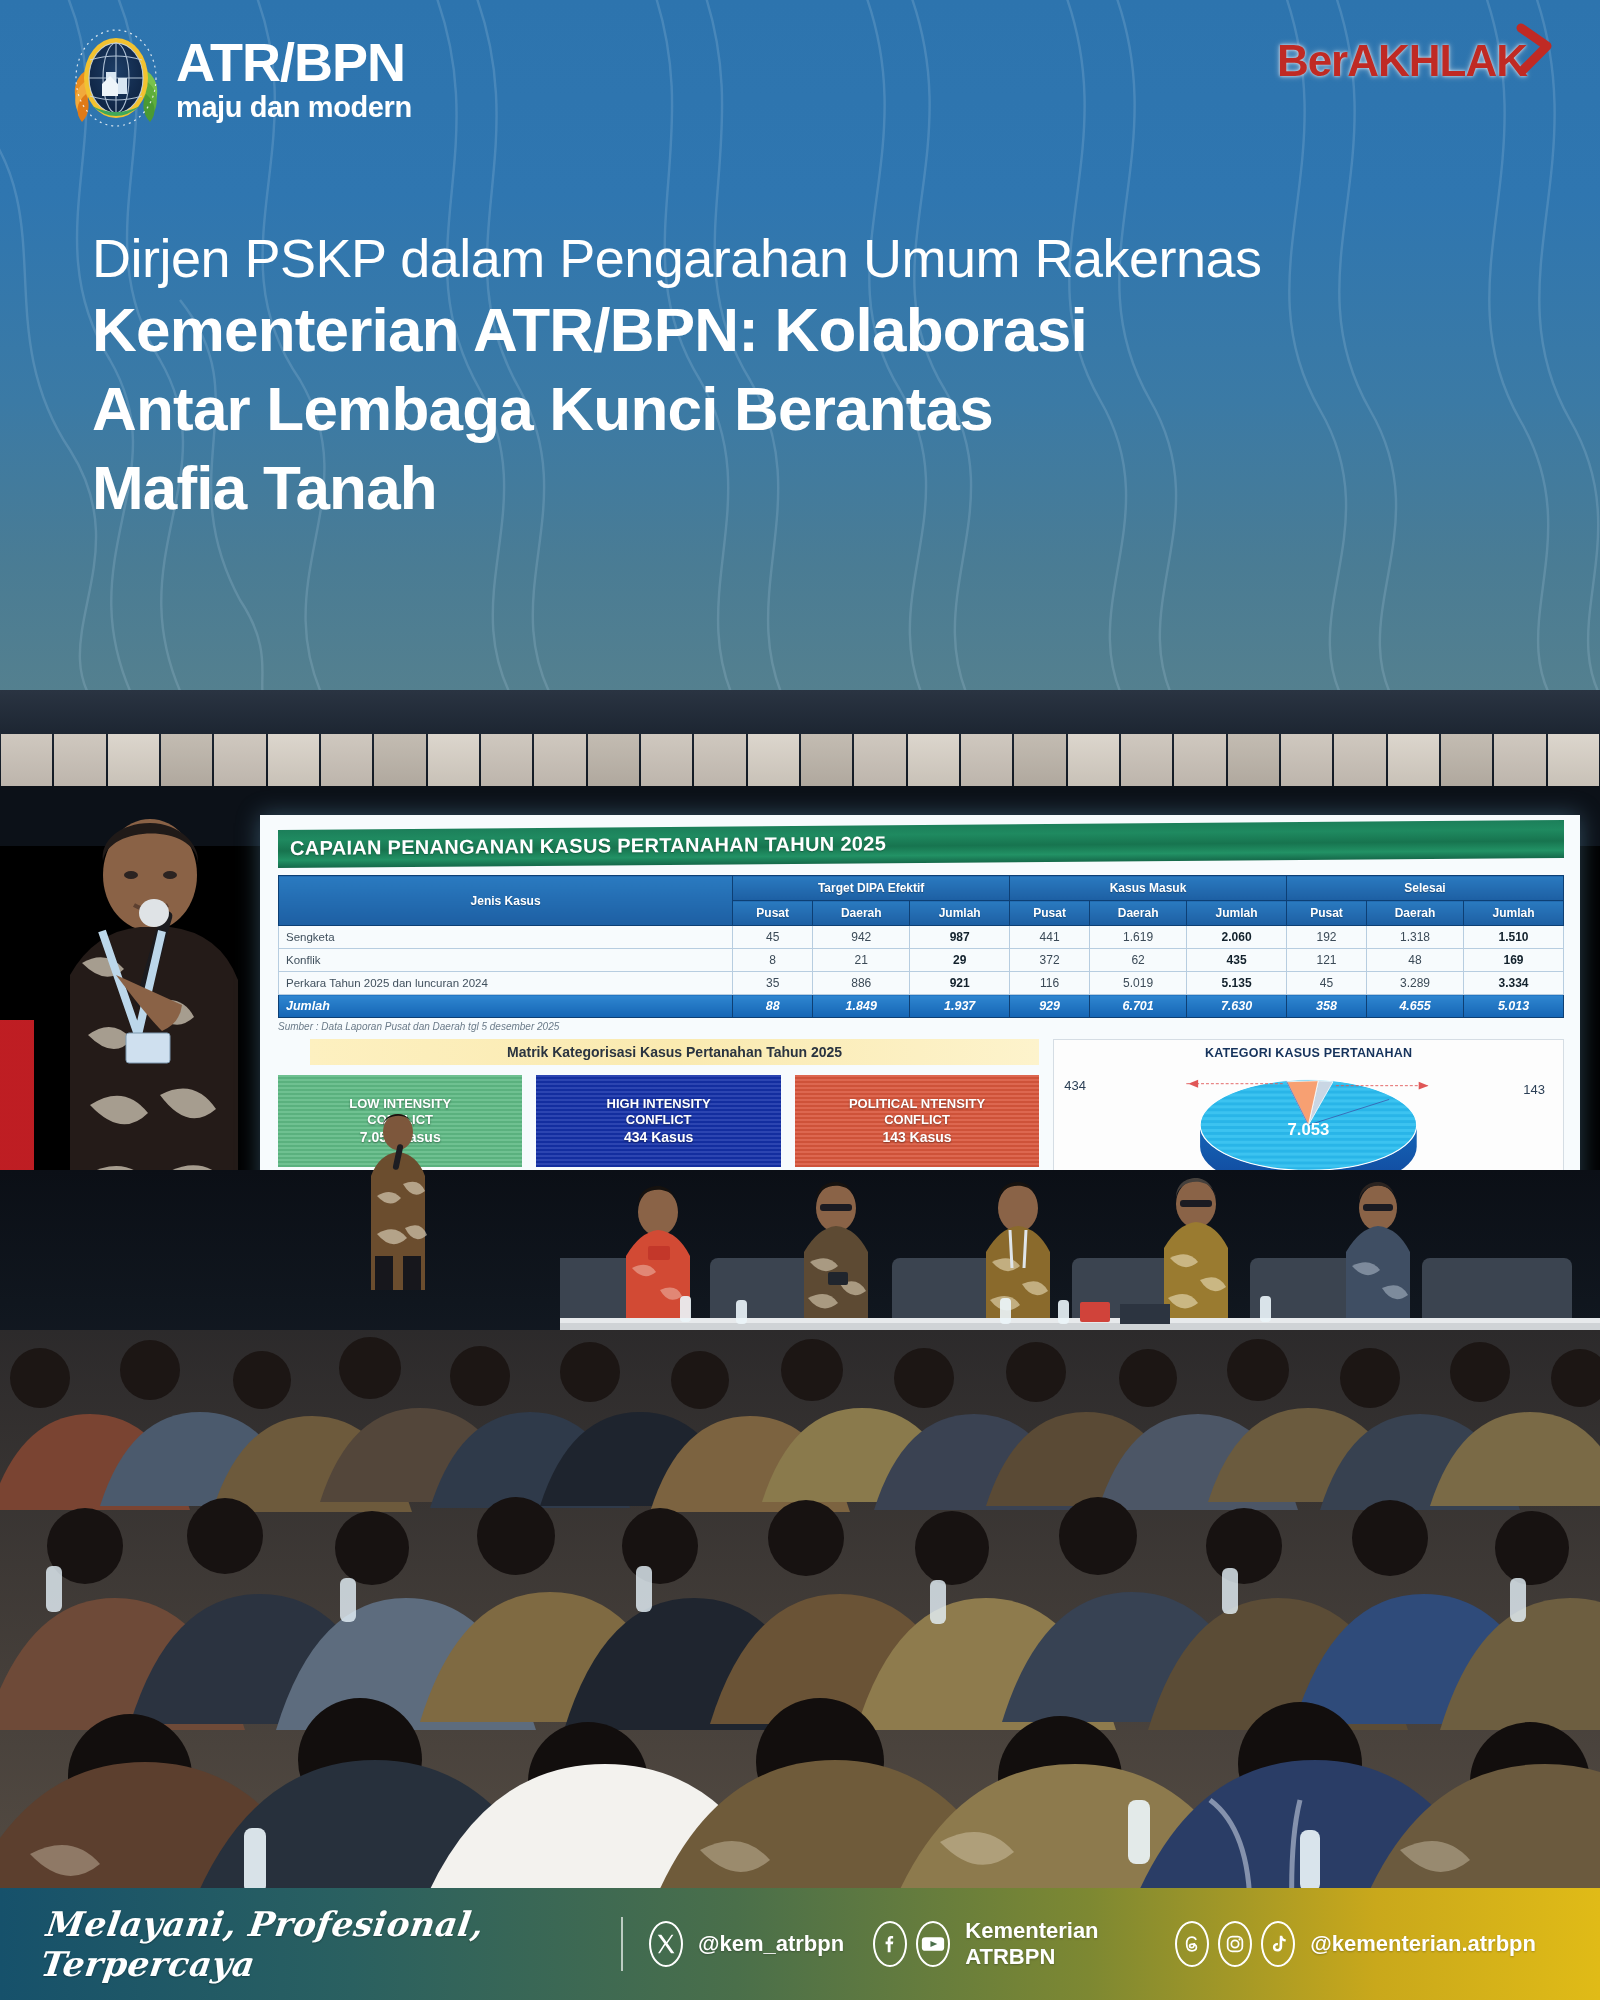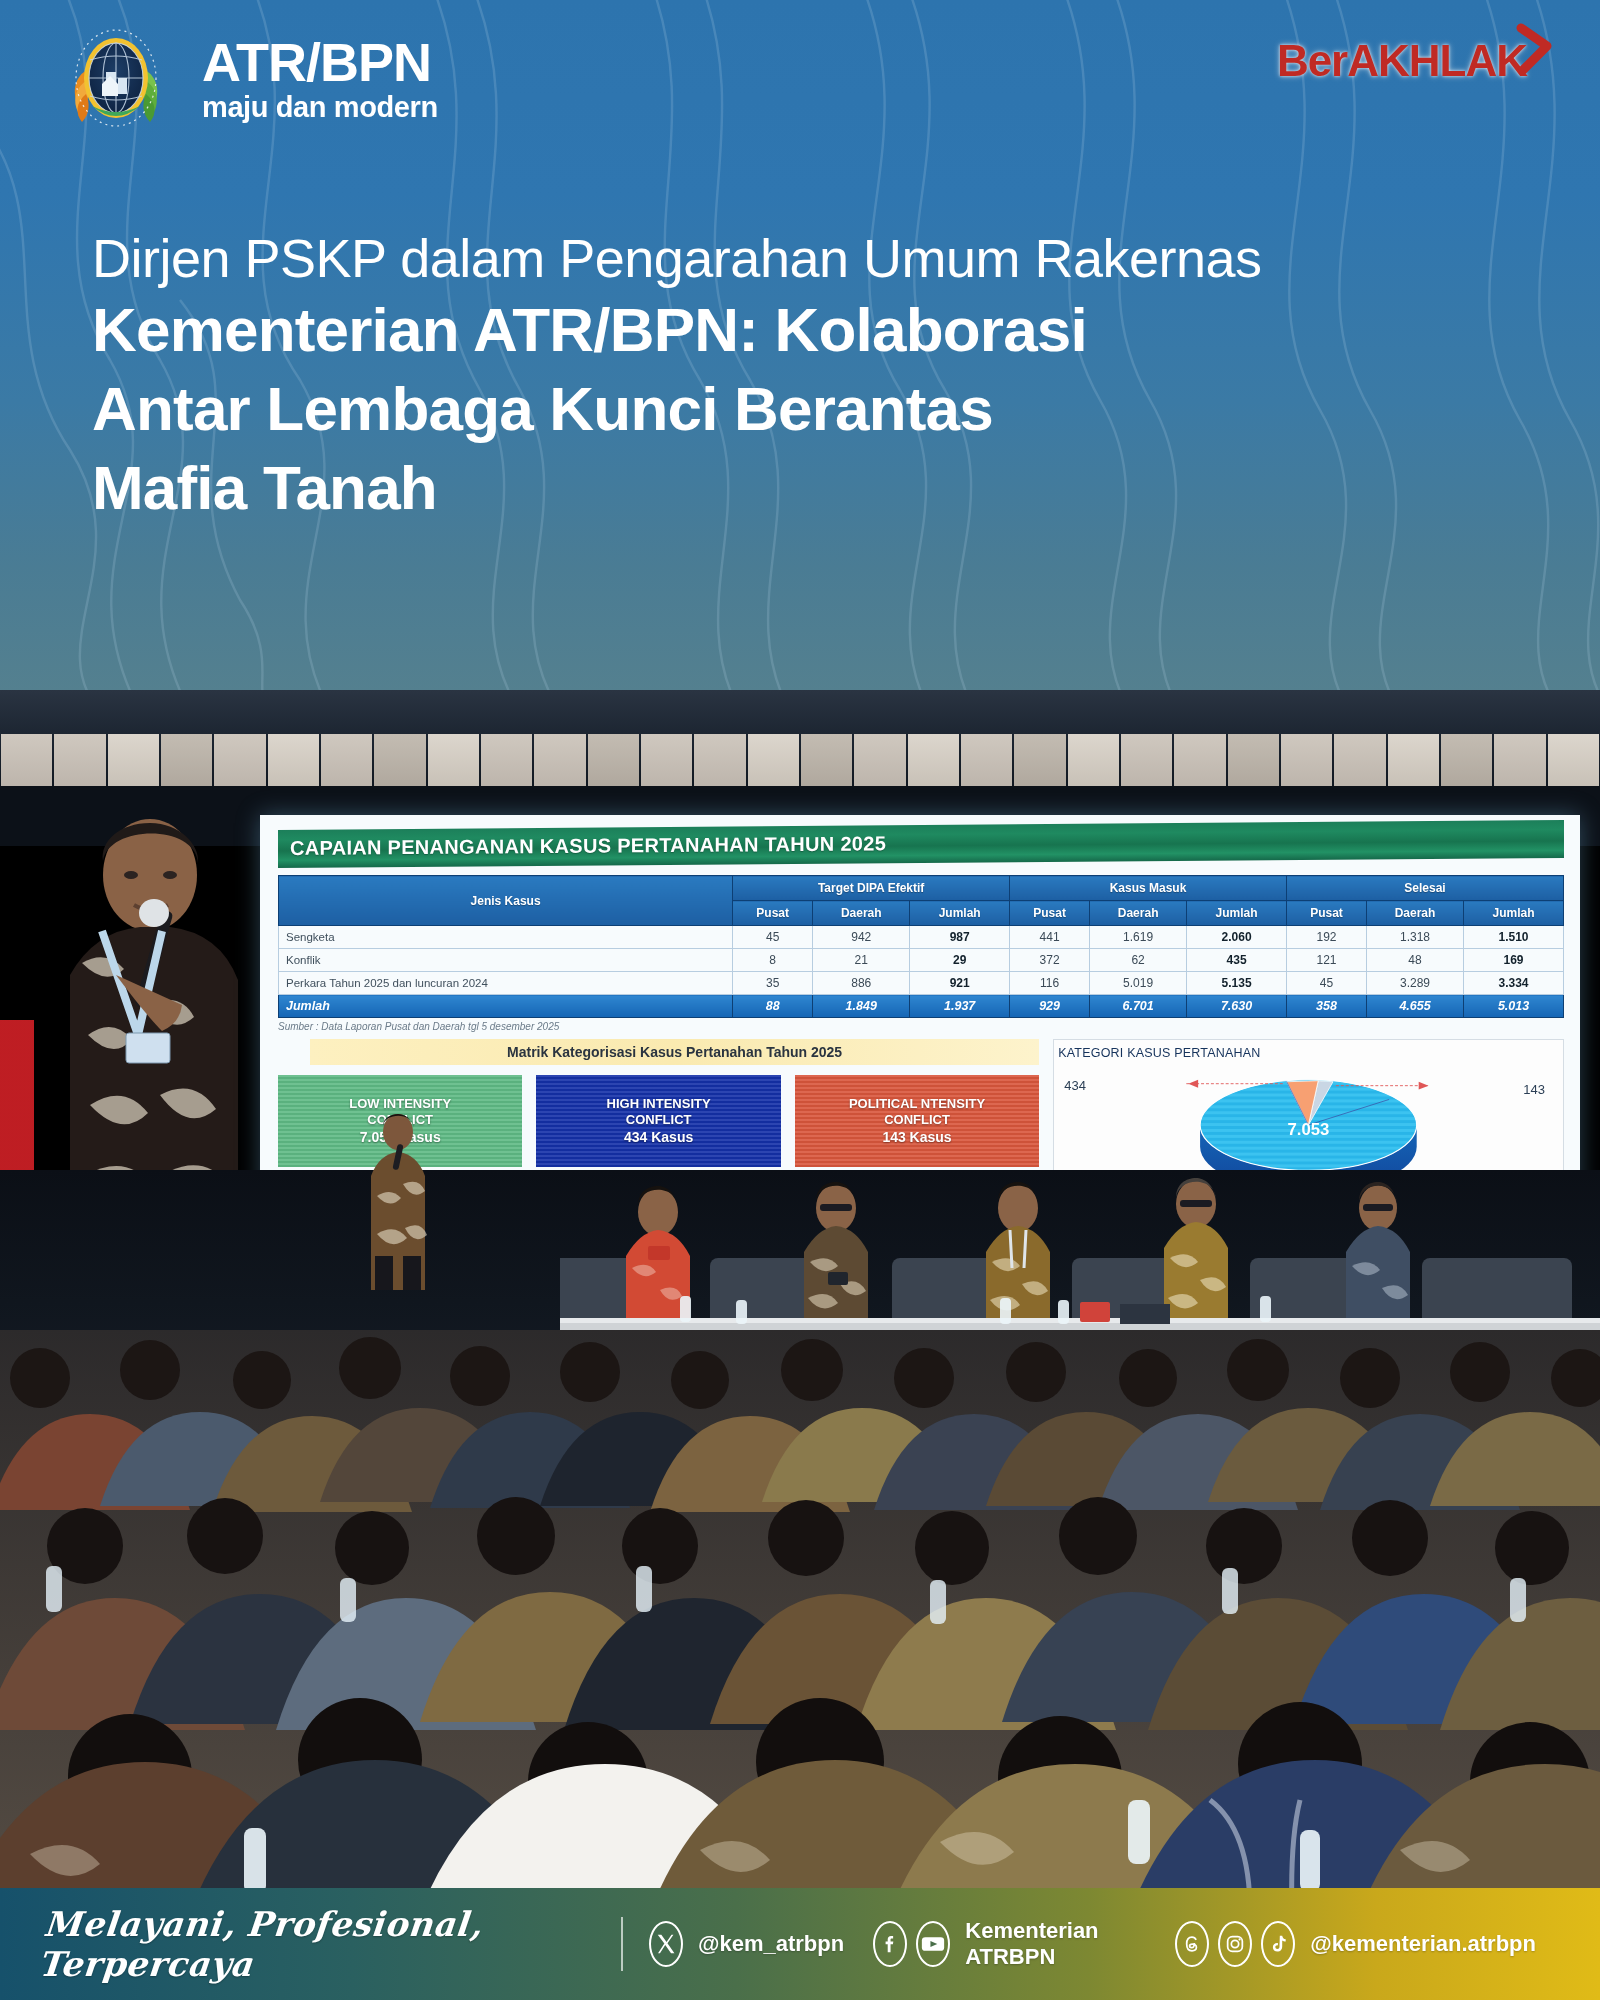--- a/index.html
+++ b/index.html
@@ -14,21 +14,21 @@
 
   
   .header {
     position:absolute; left:0; top:0; width:1600px; height:692px;
     background:linear-gradient(180deg,#2d74ae 0%,#2f76b0 28%,#3b7aa5 58%,#4a7c94 82%,#54808f 100%);
     overflow:hidden;
   }
   .contours { position:absolute; inset:0; opacity:.38; }
   .contours svg { width:100%; height:100%; display:block; }
 
-  .logo-block { position:absolute; left:62px; top:24px; display:flex; align-items:center; gap:32px; }
+  .logo-block { position:absolute; left:62px; top:24px; display:flex; align-items:center; gap:6px; }
   .logo-mark { position:relative; width:108px; height:108px; }
   .logo-mark svg { width:108px; height:108px; display:block; }
   .logo-words { display:flex; flex-direction:column; line-height:1; }
   .logo-title {
     font-size:54px; font-weight:bold; color:#fff; letter-spacing:-1px;
     font-family:"Liberation Sans", sans-serif;
   }
   .logo-sub { font-size:29px; font-weight:bold; color:#fff; margin-top:4px; letter-spacing:-.4px; }
 
   .berakhlak { position:absolute; right:37px; top:36px; display:flex; align-items:flex-start; }
@@ -102,21 +102,21 @@
     color:#fff; font-weight:bold; font-size:13px; line-height:1.25; text-align:center;
     text-shadow:0 1px 2px rgba(0,0,0,.4);
     background-image:repeating-linear-gradient(180deg,rgba(255,255,255,.10) 0 2px,rgba(0,0,0,.05) 2px 4px);
   }
   .box.low { background-color:#5fba85; }
   .box.high { background-color:#1430a8; }
   .box.pol { background-color:#d9563c; }
   .box b { font-size:14px; }
 
   .pie-card { flex:1; background:#fdfdfd; border:1px solid #d5dde4; padding:6px 4px 4px; position:relative; }
-  .pie-title { font-size:12.5px; font-weight:normal; color:#16335c; letter-spacing:.2px; }
+  .pie-title { text-align:center; font-size:12.5px; font-weight:bold; color:#16335c; letter-spacing:.2px; }
   .pie-wrap { position:relative; height:128px; margin-top:4px; }
   .pie-legend { display:flex; justify-content:center; gap:12px; font-size:7.5px; color:#4b6480; margin-top:2px; }
   .pie-legend span::before { content:"▪ "; color:#29a8dd; }
   .lbl-434 { position:absolute; left:6px; top:14px; font-size:13px; color:#2b3f55; }
   .lbl-143 { position:absolute; right:14px; top:18px; font-size:13px; color:#2b3f55; }
 
   
   .stage { position:absolute; left:0; top:480px; width:1600px; height:240px;
     background:linear-gradient(180deg,#0b0f16 0%,#10161e 55%,#151c26 100%); }
   .speaker-left {

